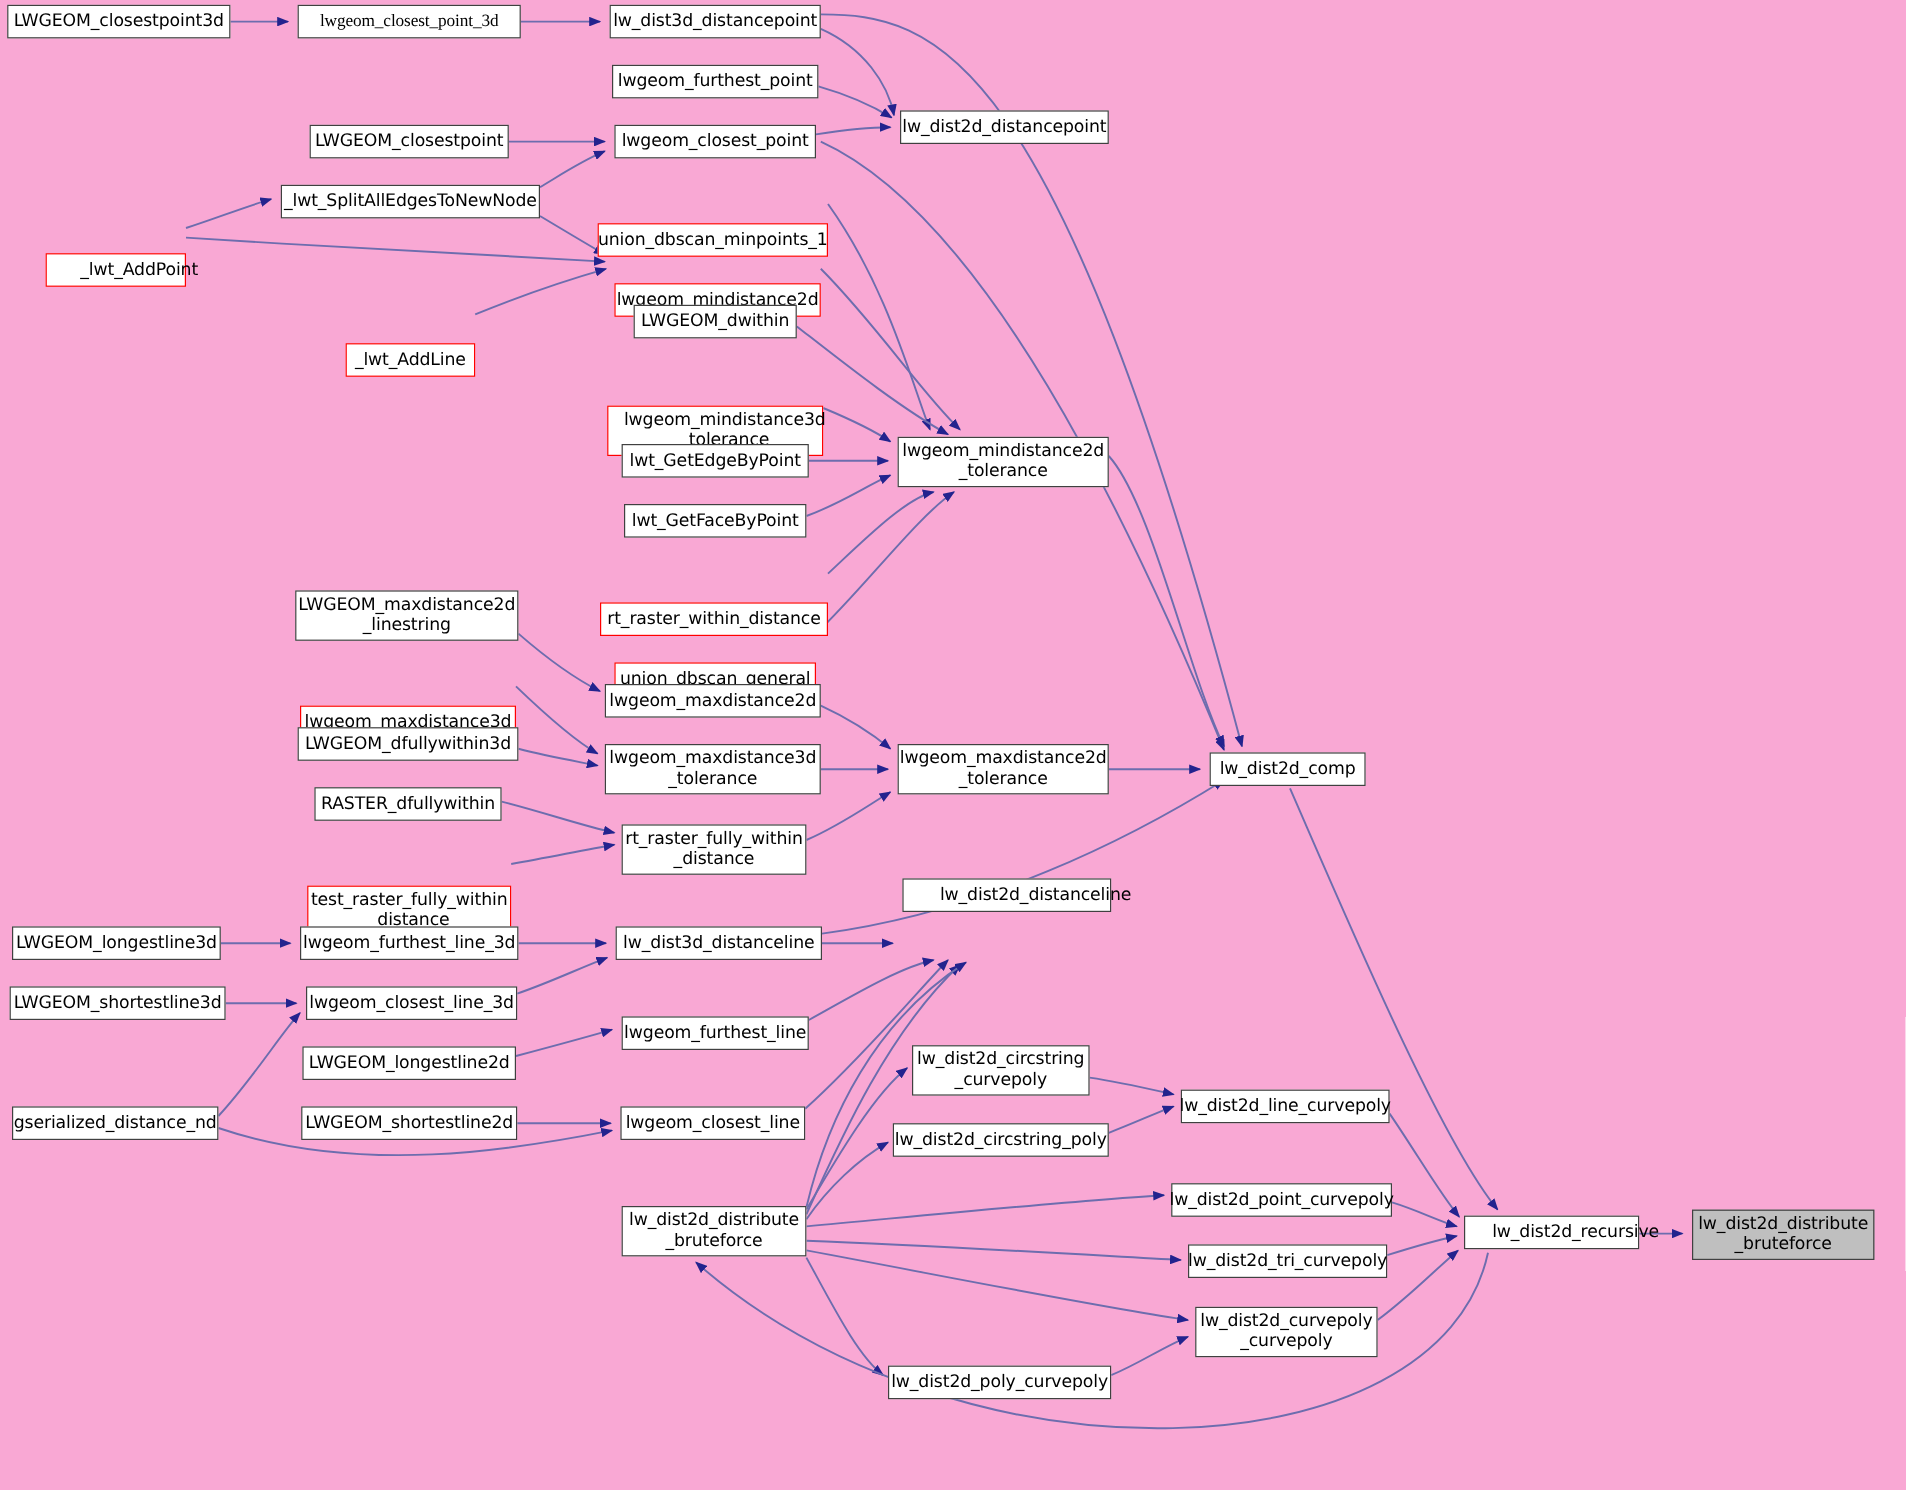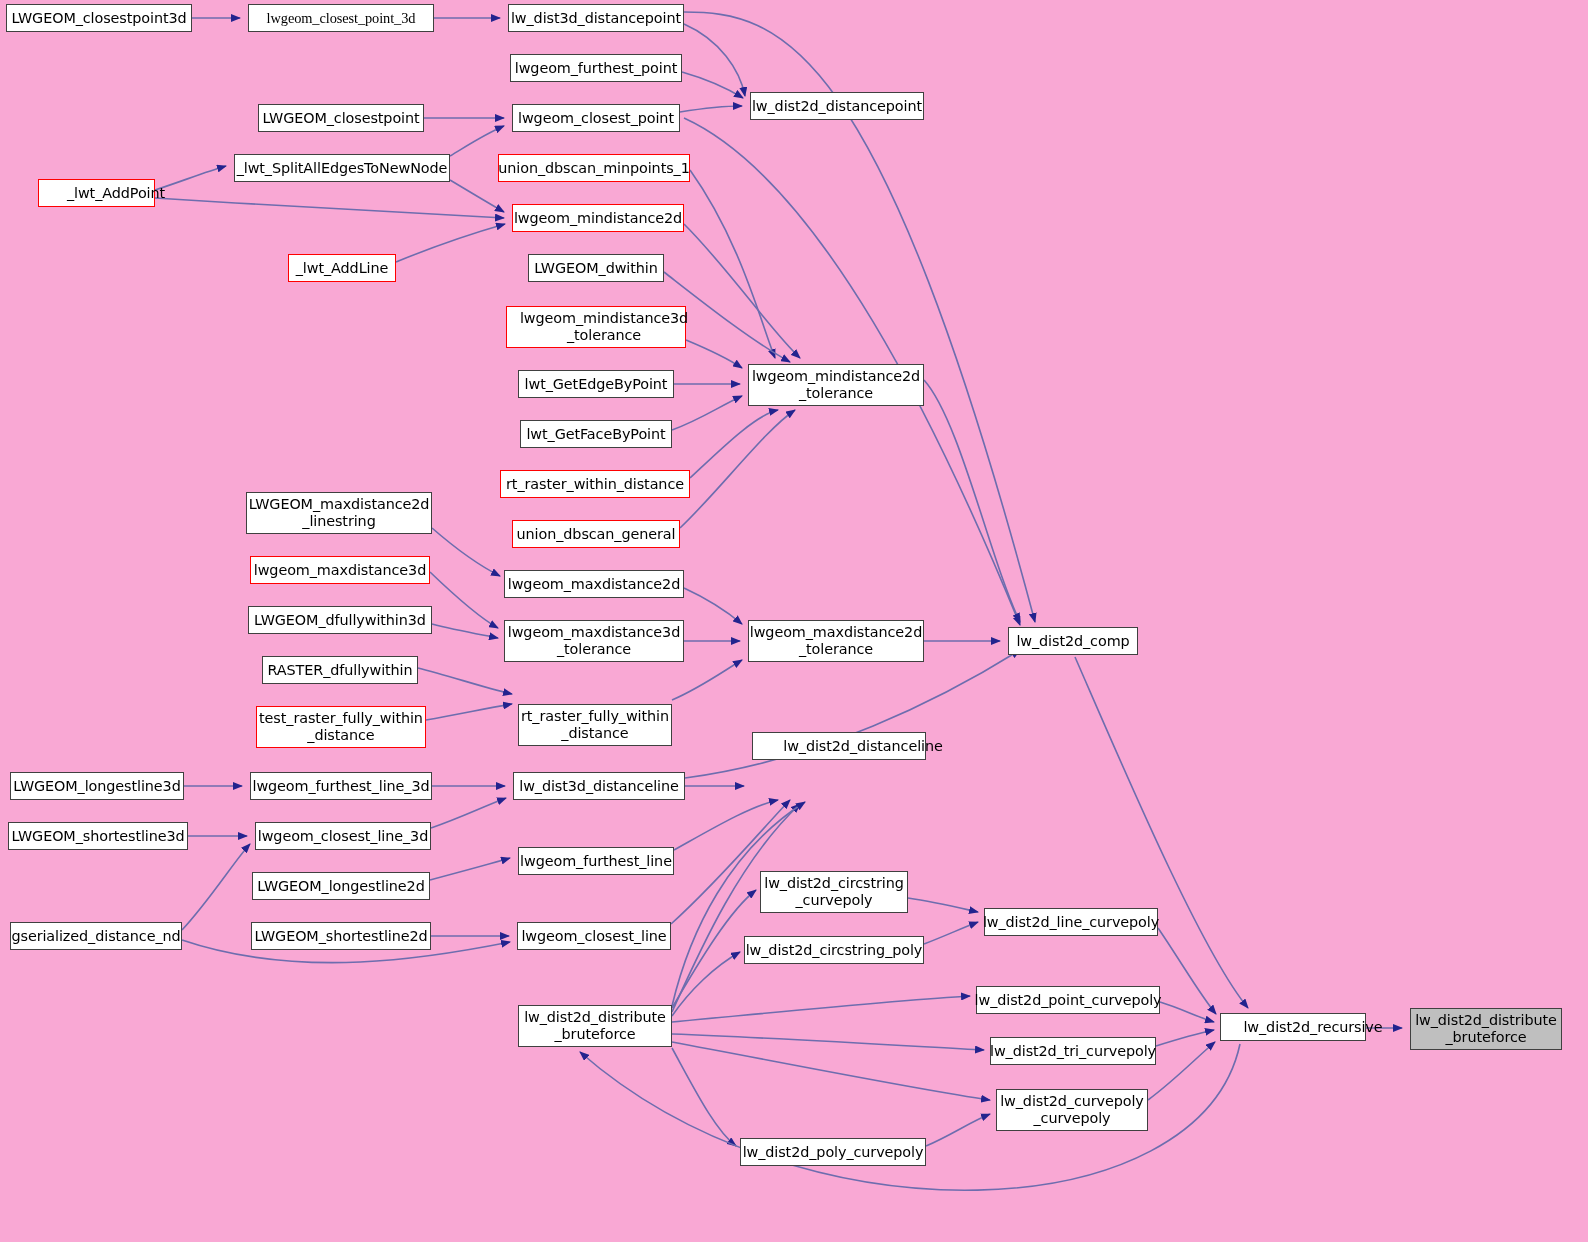--- a/index.html
+++ b/index.html
@@ -2,21 +2,21 @@
 <html><head>
 <meta charset="utf-8">
 <style>
   html,body{margin:0;padding:0;background:#ffffff;}
   body{font-family:"DejaVu Sans","Liberation Sans",sans-serif;}
   #canvas{position:relative;width:1588px;height:1242px;background:#f9a8d4;overflow:hidden;}
   #edges{position:absolute;left:0;top:0;width:1588px;height:1242px;}
   .node{position:absolute;box-sizing:border-box;display:flex;align-items:center;justify-content:center;
         text-align:center;background:#ffffff;border:1px solid #404040;color:#000000;
         font-size:14.4px;line-height:17px;letter-spacing:-0.1px;white-space:pre-line;z-index:5;}
-  .node.red{border-color:#ff0000;}
+  .node.red{border-color:#ff0000;margin-top:32px;}
   .node.hl{background:#bfbfbf;border-color:#404040;}
 </style>
 </head>
 <body>
 
 <div id="canvas">
   <svg id="edges" viewBox="0 0 1588 1242" xmlns="http://www.w3.org/2000/svg">
     <defs>
       <marker id="ah" markerWidth="10" markerHeight="8" refX="9" refY="4" orient="auto" markerUnits="userSpaceOnUse">
         <path d="M0,0 L10,4 L0,8 Z" fill="#23238e"></path>
@@ -112,21 +112,21 @@
       <div class="node red" style="left: 512px; top: 520px; width: 168px; height: 28px;">union_dbscan_general</div>
       <div class="node red" style="left: 250px; top: 556px; width: 180px; height: 28px;">lwgeom_maxdistance3d</div>
       <div class="node" style="left: 504px; top: 570px; width: 180px; height: 28px;">lwgeom_maxdistance2d</div>
       <div class="node" style="left: 248px; top: 606px; width: 184px; height: 28px;">LWGEOM_dfullywithin3d</div>
       <div class="node" style="left: 504px; top: 620px; width: 180px; height: 42px;">lwgeom_maxdistance3d
 _tolerance</div>
       <div class="node" style="left: 748px; top: 620px; width: 176px; height: 42px;">lwgeom_maxdistance2d
 _tolerance</div>
       <div class="node" style="left: 1008px; top: 627px; width: 130px; height: 28px;">lw_dist2d_comp</div>
       <div class="node" style="left: 262px; top: 656px; width: 156px; height: 28px;">RASTER_dfullywithin</div>
-      <div class="node" style="left: 518px; top: 687px; width: 154px; height: 42px; margin-top: 17px;">rt_raster_fully_within
+      <div class="node" style="left: 518px; top: 687px; width: 154px; height: 42px;">rt_raster_fully_within
 _distance</div>
       <div class="node red" style="left: 256px; top: 706px; width: 170px; height: 42px;">test_raster_fully_within
 _distance</div>
       <div class="node" style="left: 10px; top: 772px; width: 174px; height: 28px;">LWGEOM_longestline3d</div>
       <div class="node" style="left: 250px; top: 772px; width: 182px; height: 28px;">lwgeom_furthest_line_3d</div>
       <div class="node" style="left: 513px; top: 772px; width: 172px; height: 28px;">lw_dist3d_distanceline</div>
       <div class="node" style="left: 752px; top: 732px; width: 174px; height: 28px; padding-left: 48px;">lw_dist2d_distanceline</div>
       <div class="node" style="left: 8px; top: 822px; width: 180px; height: 28px;">LWGEOM_shortestline3d</div>
       <div class="node" style="left: 255px; top: 822px; width: 176px; height: 28px;">lwgeom_closest_line_3d</div>
       <div class="node" style="left: 518px; top: 847px; width: 156px; height: 28px;">lwgeom_furthest_line</div>

